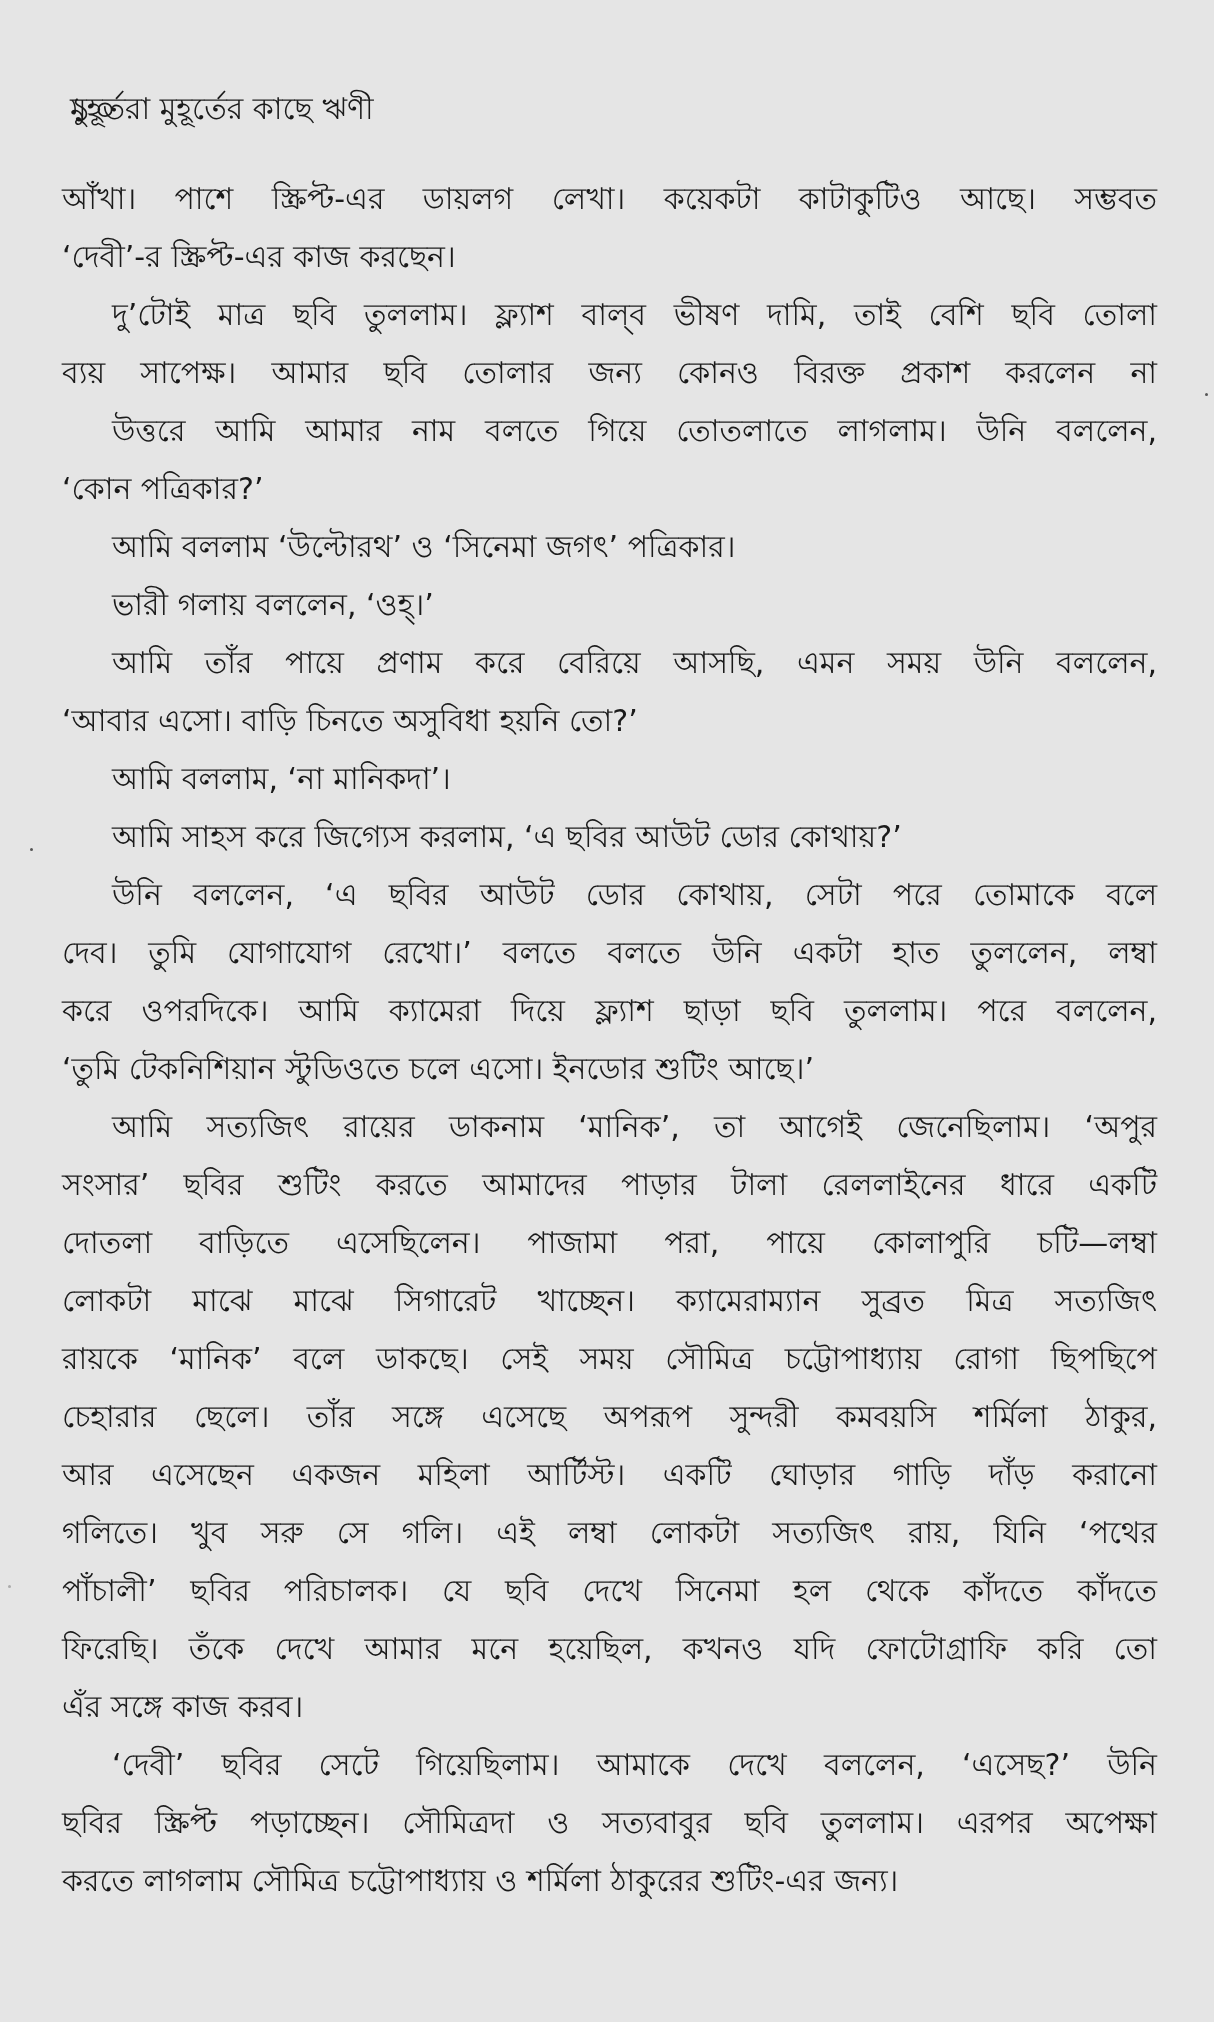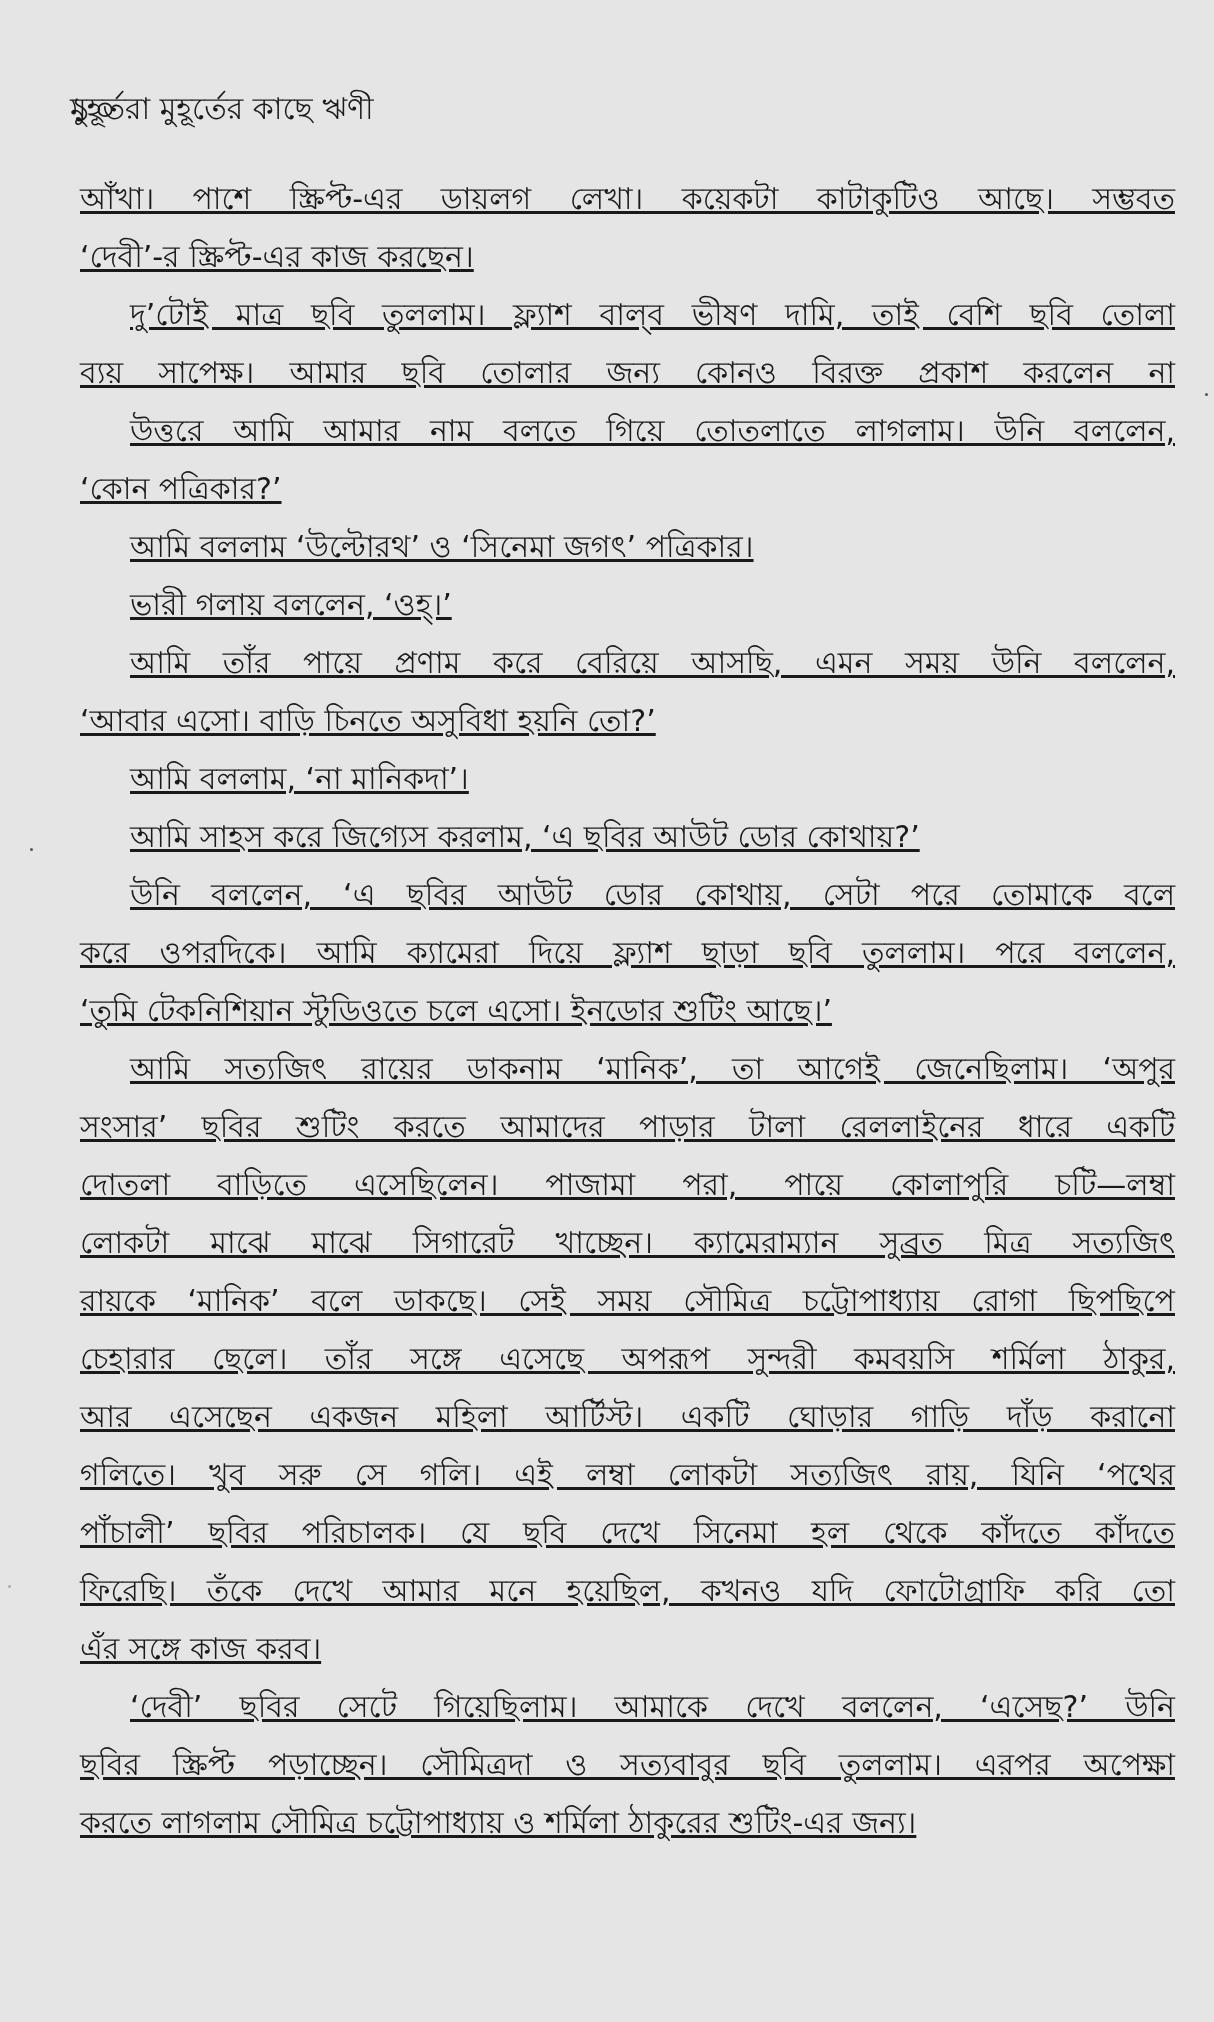--- a/index.html
+++ b/index.html
@@ -41,24 +41,23 @@
       position: absolute;
       left: 0;
       right: 0;
       top: 0;
       text-align: left;
       font-size: 30px;
       line-height: 50px;
     }
     .body-text {
       position: absolute;
-      left: 80px;
+      left: 62px;
       top: 170px;
       width: 1095px;
-      text-decoration: underline;
     }
     .line {
       display: block;
       height: 58px;
       line-height: 58px;
       font-size: 30px;
       white-space: nowrap;
       text-align: justify;
       text-align-last: justify;
       overflow: visible;
@@ -123,20 +122,21 @@
     <div class="paragraph">
       <span class="line indent last">আমি বললাম, ‘না মানিকদা’।</span>
     </div>
 
     <div class="paragraph">
       <span class="line indent last">আমি সাহস করে জিগ্যেস করলাম, ‘এ ছবির আউট ডোর কোথায়?’</span>
     </div>
 
     <div class="paragraph">
       <span class="line indent">উনি বললেন, ‘এ ছবির আউট ডোর কোথায়, সেটা পরে তোমাকে বলে</span>
+      <span class="line">দেব। তুমি যোগাযোগ রেখো।’ বলতে বলতে উনি একটা হাত তুললেন, লম্বা</span>
       <span class="line">করে ওপরদিকে। আমি ক্যামেরা দিয়ে ফ্ল্যাশ ছাড়া ছবি তুললাম। পরে বললেন,</span>
       <span class="line last">‘তুমি টেকনিশিয়ান স্টুডিওতে চলে এসো। ইনডোর শুটিং আছে।’</span>
     </div>
 
     <div class="paragraph">
       <span class="line indent">আমি সত্যজিৎ রায়ের ডাকনাম ‘মানিক’, তা আগেই জেনেছিলাম। ‘অপুর</span>
       <span class="line">সংসার’ ছবির শুটিং করতে আমাদের পাড়ার টালা রেললাইনের ধারে একটি</span>
       <span class="line">দোতলা বাড়িতে এসেছিলেন। পাজামা পরা, পায়ে কোলাপুরি চটি—লম্বা</span>
       <span class="line">লোকটা মাঝে মাঝে সিগারেট খাচ্ছেন। ক্যামেরাম্যান সুব্রত মিত্র সত্যজিৎ</span>
       <span class="line">রায়কে ‘মানিক’ বলে ডাকছে। সেই সময় সৌমিত্র চট্টোপাধ্যায় রোগা ছিপছিপে</span>

